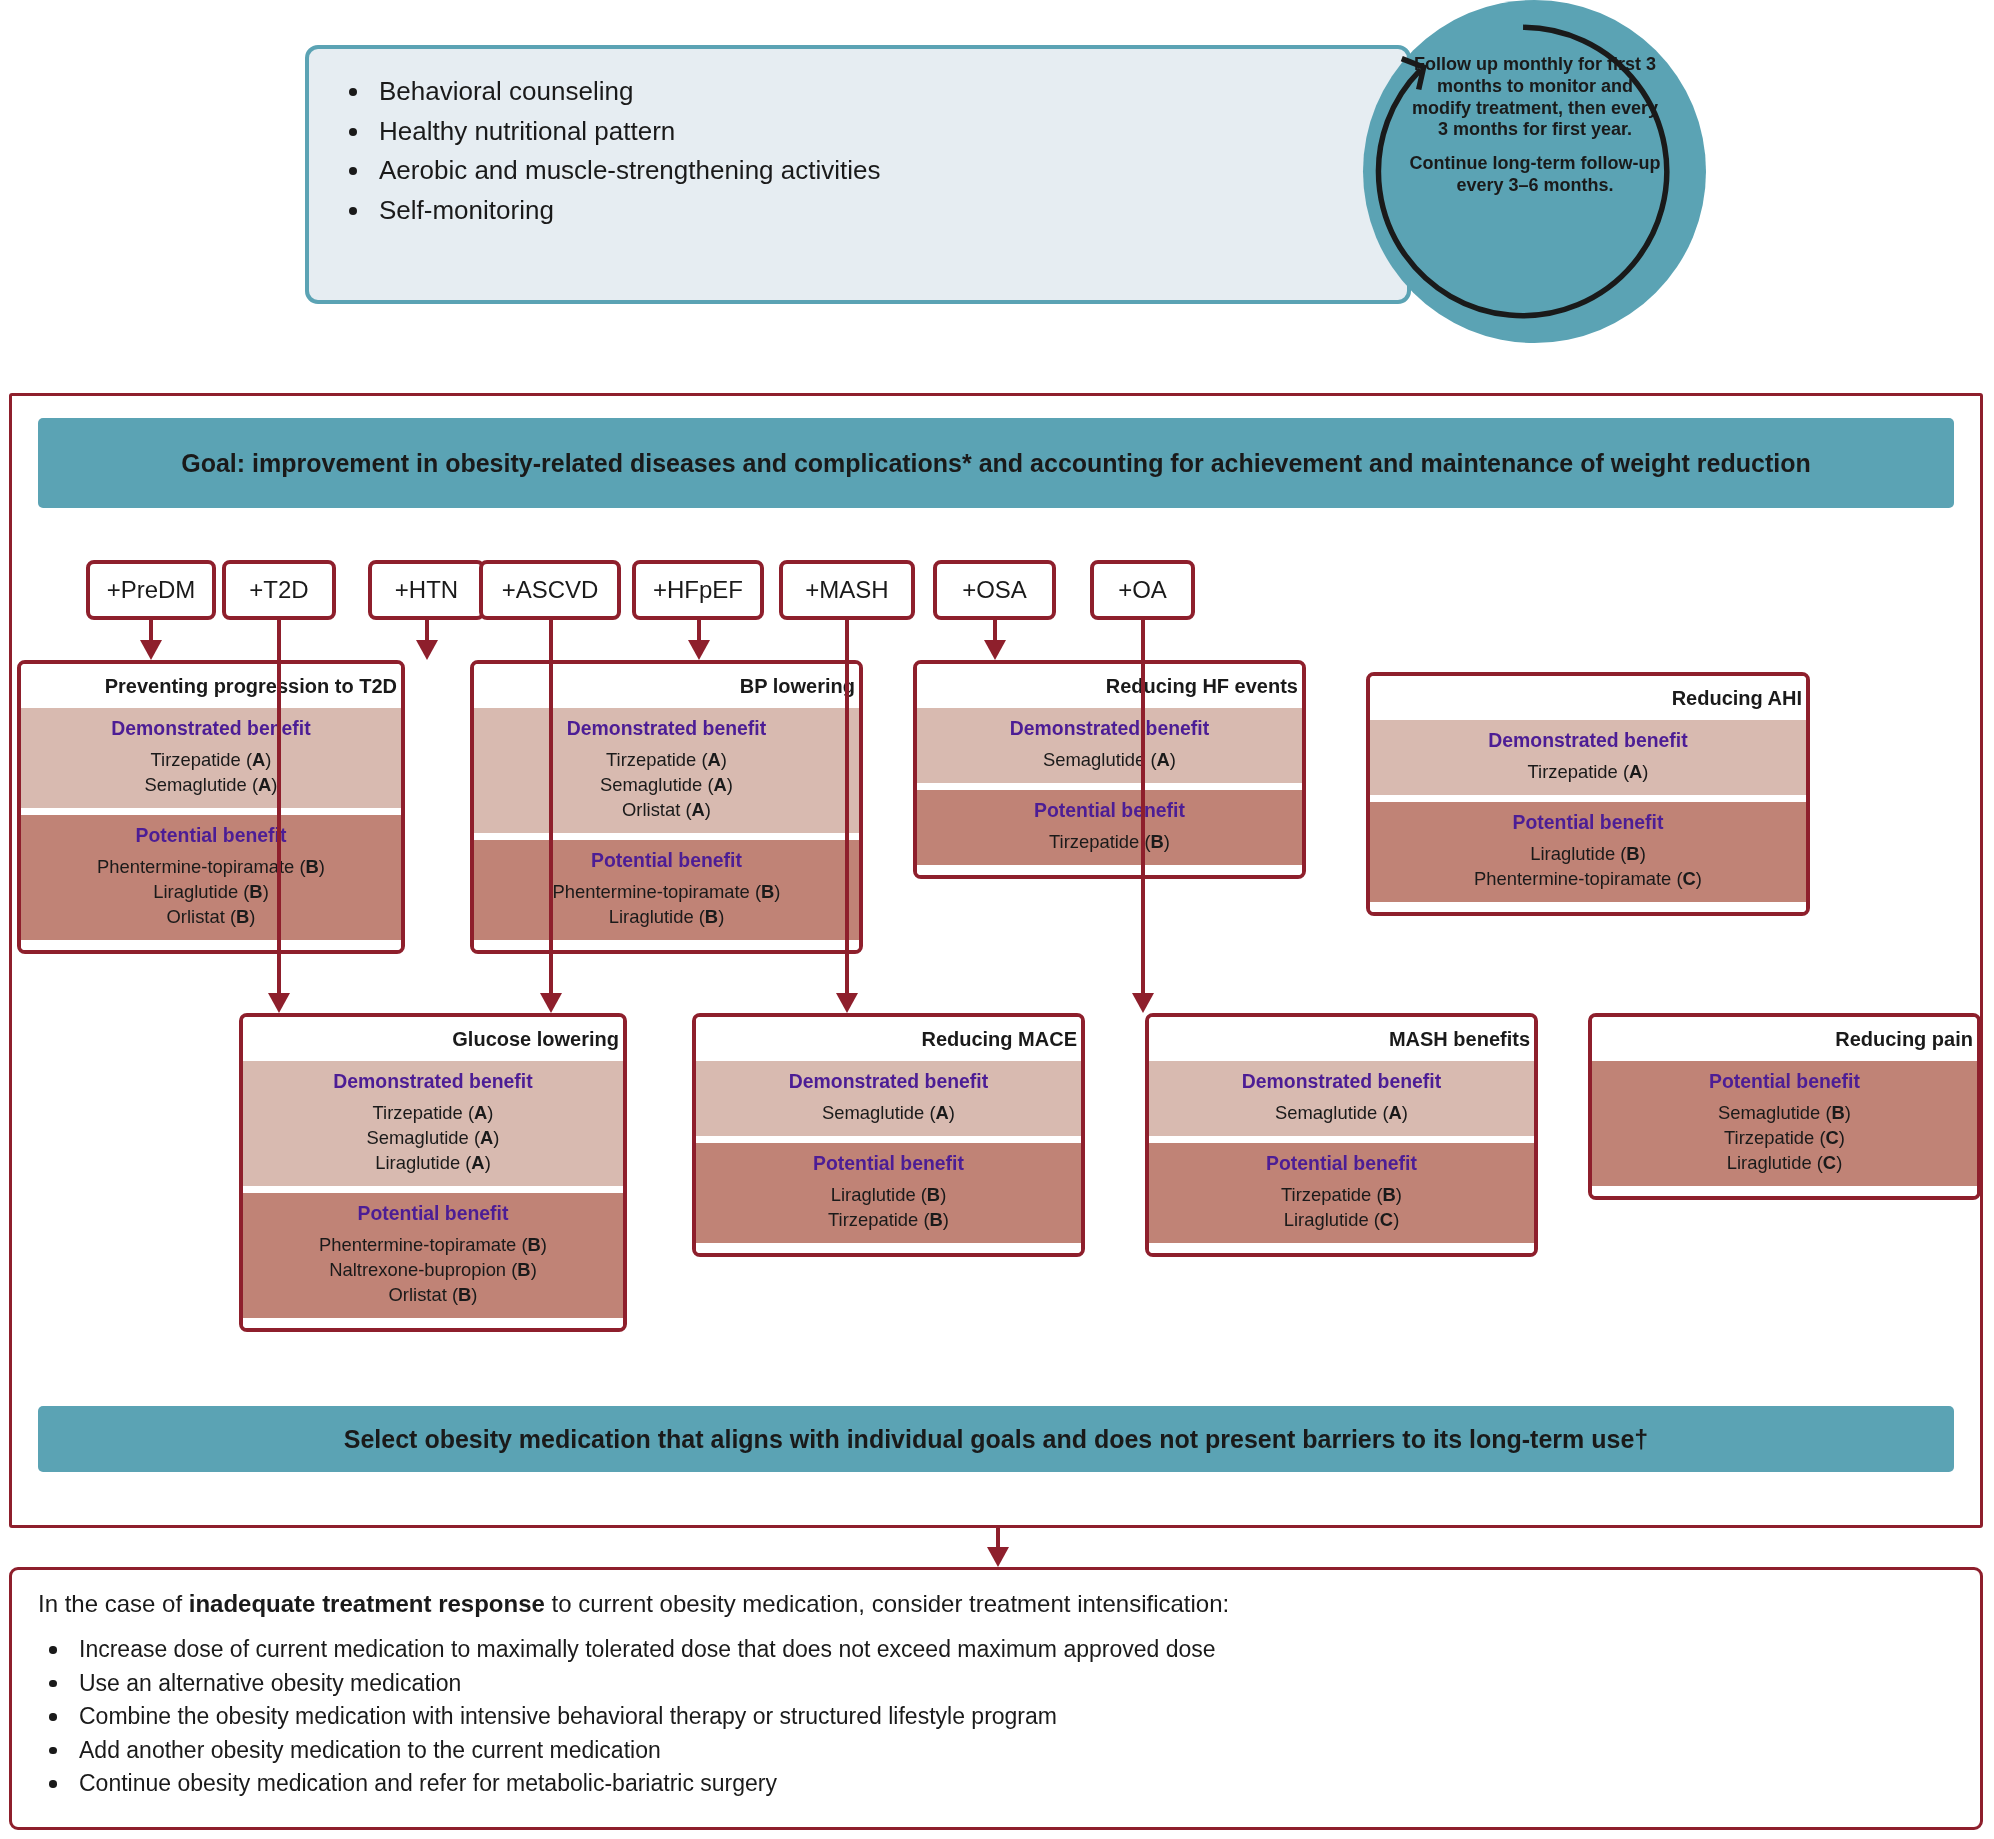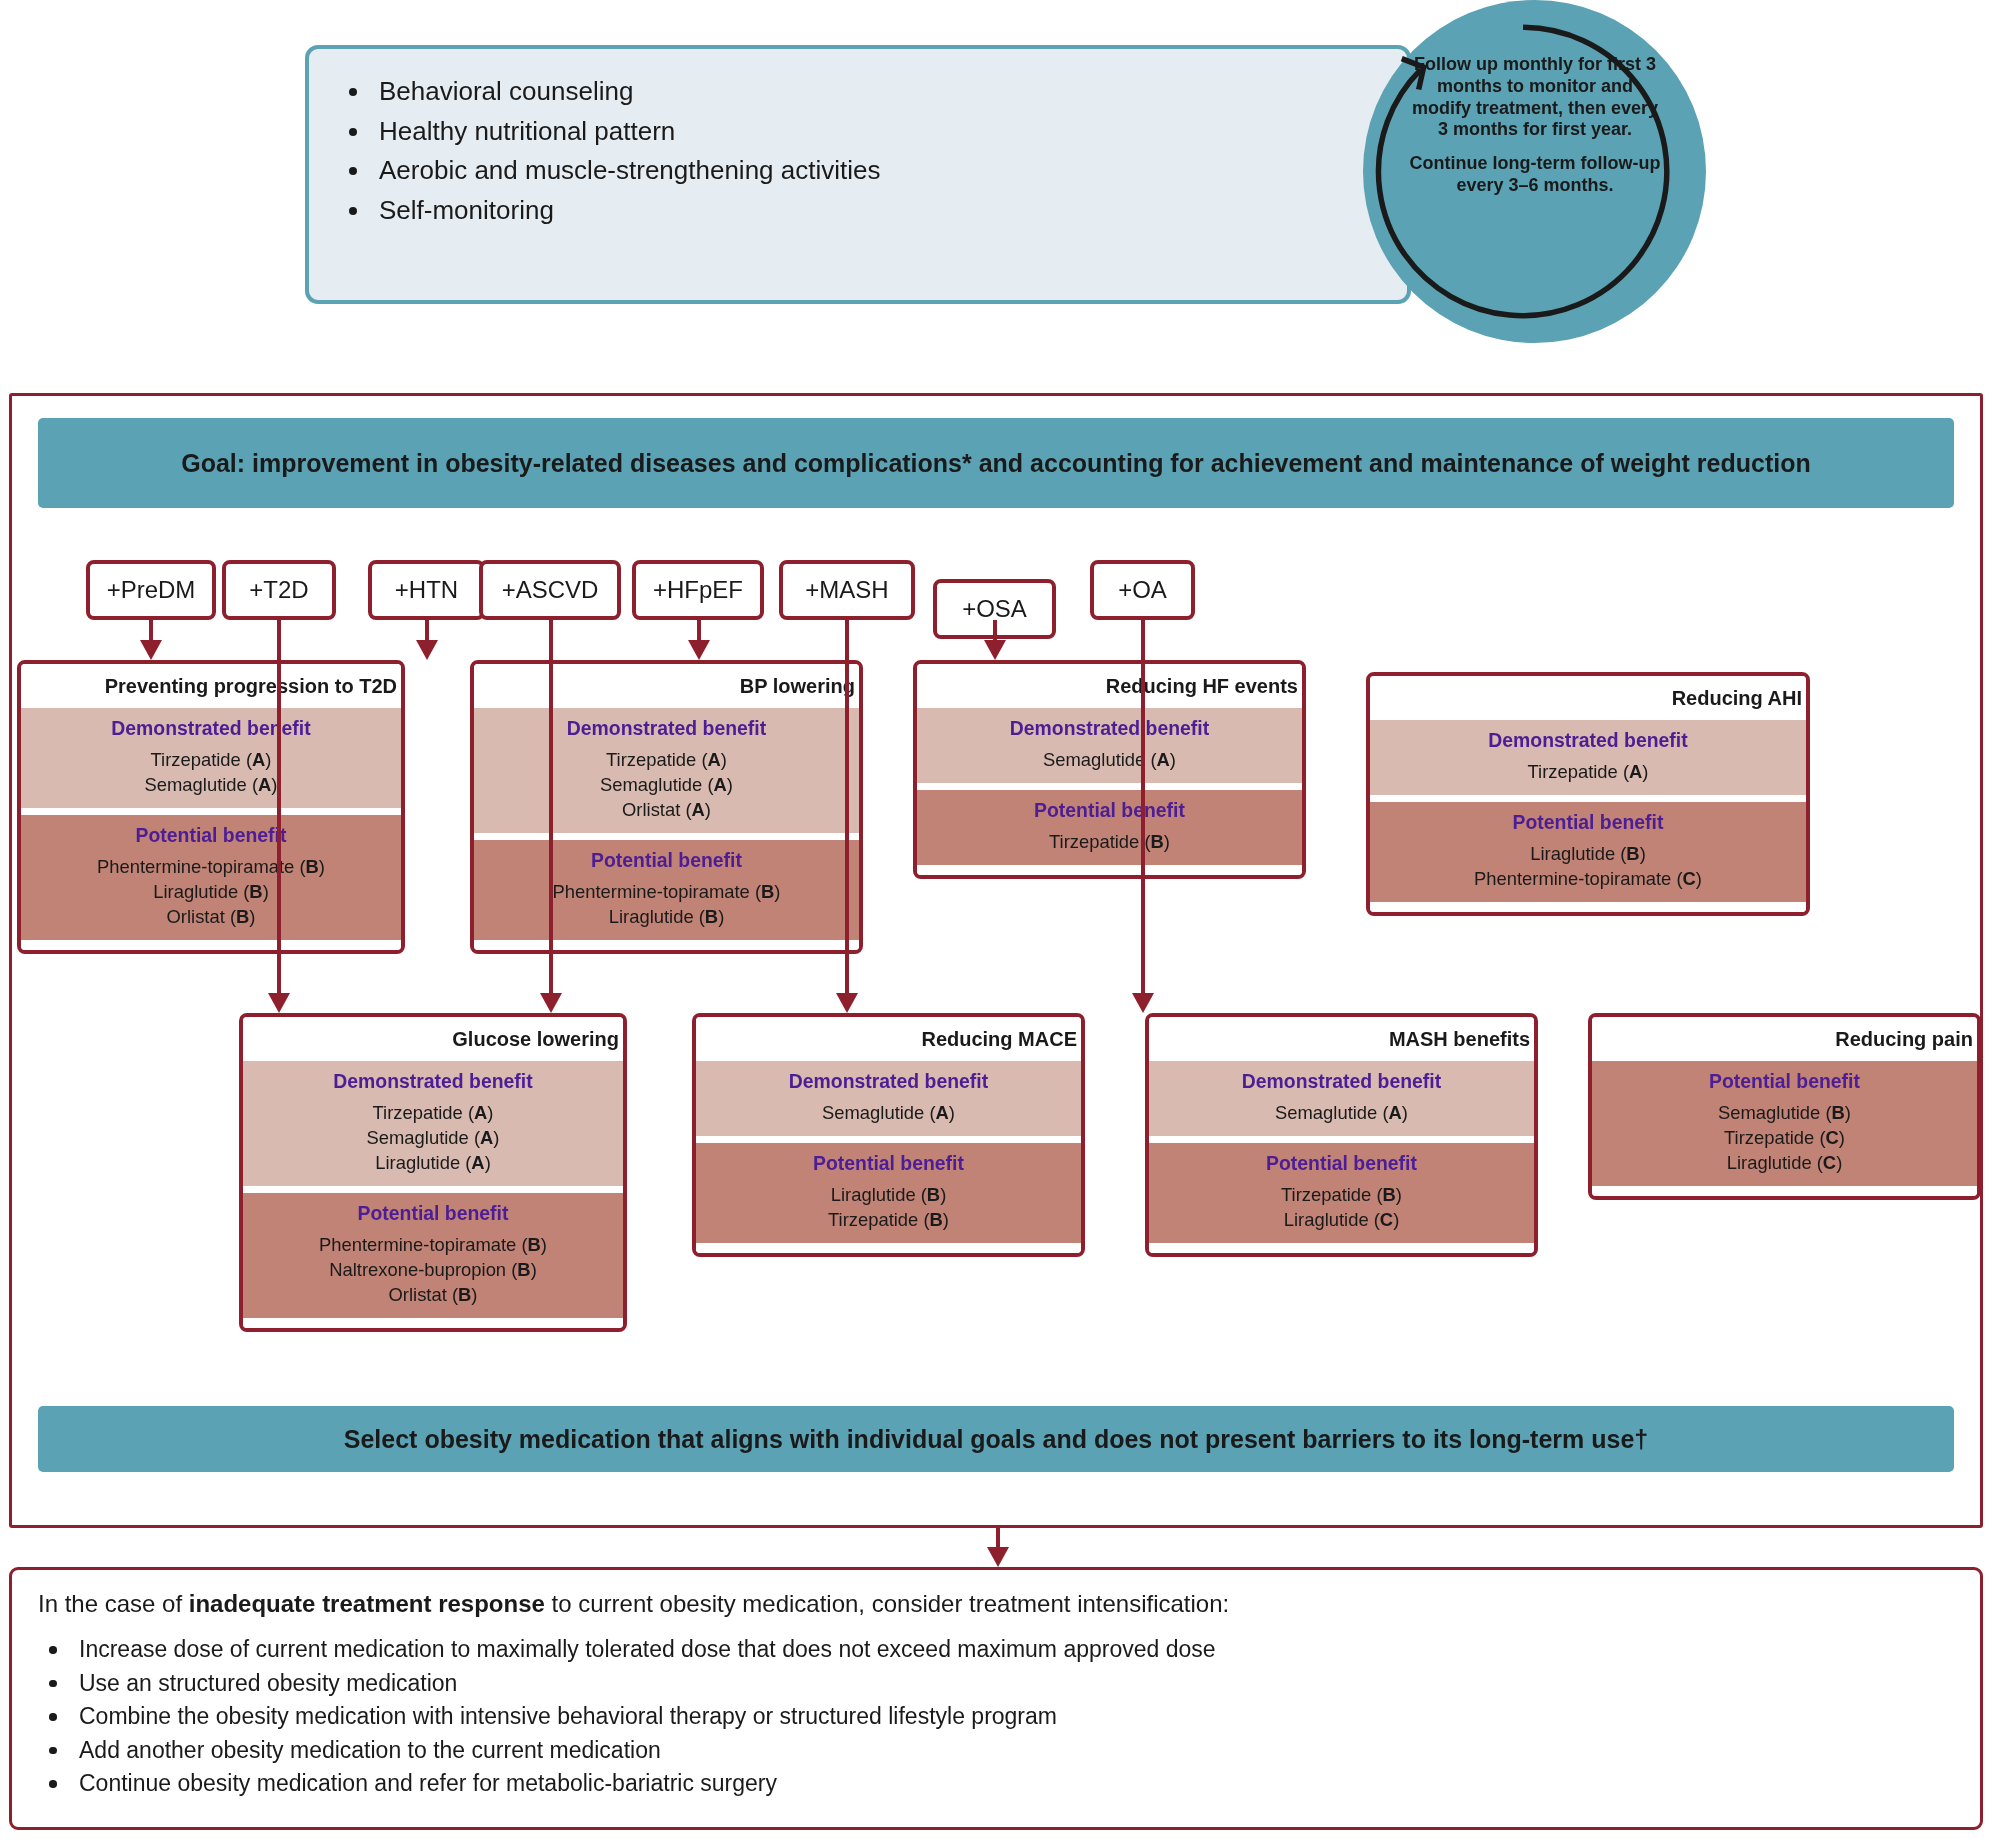--- a/index.html
+++ b/index.html
@@ -136,21 +136,21 @@
         </div>
         <div class="cond-tag" style="left: 467px; width: 142px;">
           <span>+ASCVD</span>
         </div>
         <div class="cond-tag" style="left: 620px; width: 132px;">
           <span>+HFpEF</span>
         </div>
         <div class="cond-tag" style="left: 767px; width: 136px;">
           <span>+MASH</span>
         </div>
-        <div class="cond-tag" style="left: 921px; width: 123px; margin-top: 19px;">
+        <div class="cond-tag" style="left: 921px; width: 123px;">
           <span>+OSA</span>
         </div>
         <div class="cond-tag" style="left: 1078px; width: 105px;">
           <span>+OA</span>
         </div>
       </div>
 
     <div id="cards-row1">
         <div class="benefit-card" style="left: 5px; top: 264px; width: 388px;">
           <div class="card-title">Preventing progression to T2D</div>
@@ -294,21 +294,21 @@
 
   <div class="connector" style="left:996px;top:1528px;height:30px;"></div>
   <div class="arrowhead" style="left:987px;top:1547px;"></div>
 
   <div id="intensify-box">
     <p id="intensify-lead">
       <span>In the case of </span><b>inadequate treatment response</b><span> to current obesity medication, consider treatment intensification:</span>
     </p>
     <ul id="intensify-list">
         <li>Increase dose of current medication to maximally tolerated dose that does not exceed maximum approved dose</li>
-        <li>Use an structured obesity medication</li>
+        <li>Use an alternative obesity medication</li>
         <li>Combine the obesity medication with intensive behavioral therapy or structured lifestyle program</li>
         <li>Add another obesity medication to the current medication</li>
         <li>Continue obesity medication and refer for metabolic-bariatric surgery</li>
       </ul>
   </div>
 
 </div>
 
 
 </body></html>

